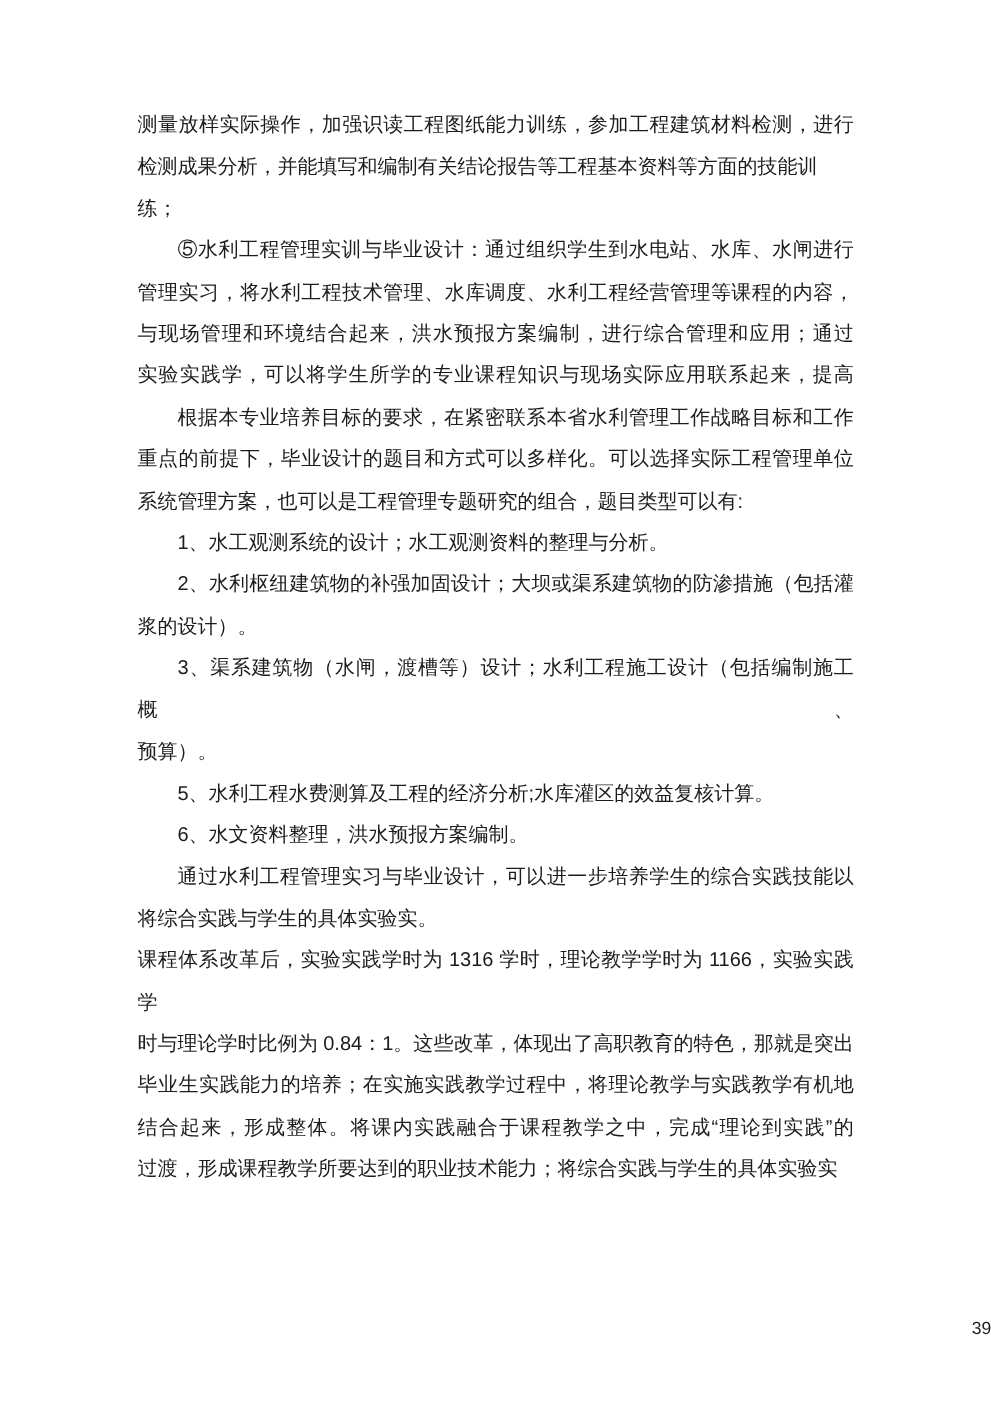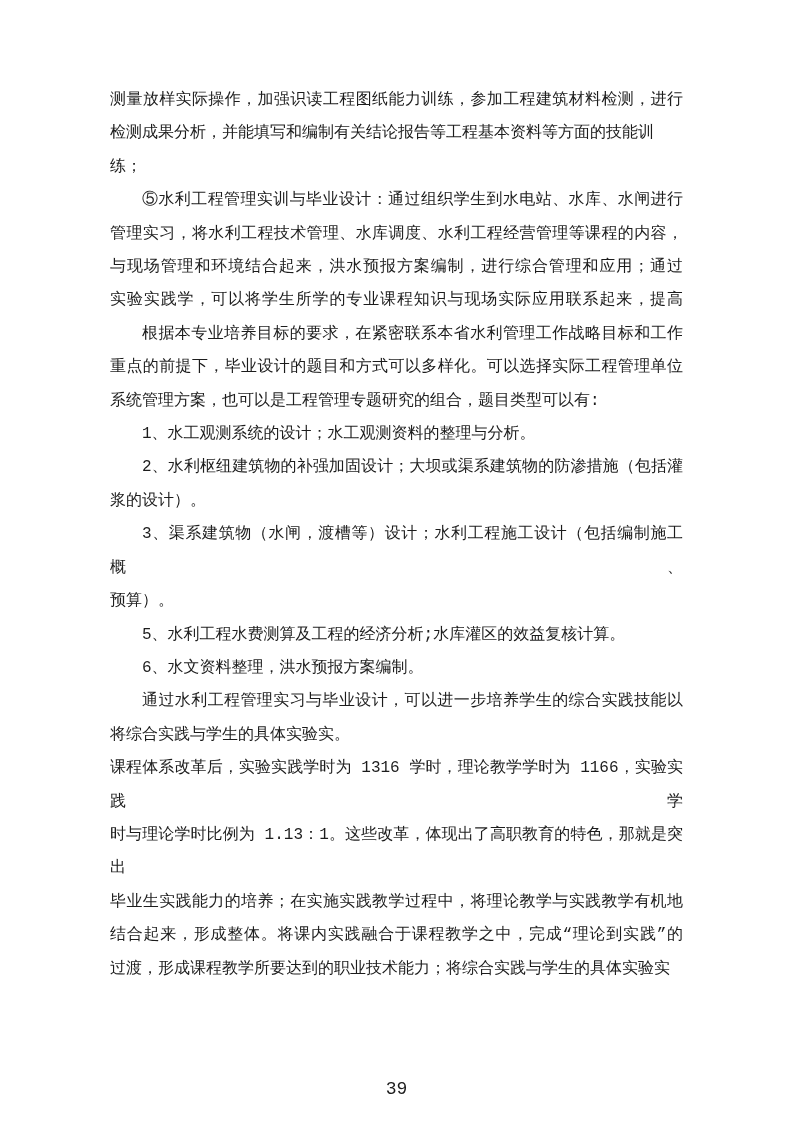--- a/index.html
+++ b/index.html
@@ -6,21 +6,21 @@
     margin: 0;
     padding: 0;
     background: #ffffff;
   }
   .page {
     position: relative;
     width: 793px;
     height: 1122px;
     background: #ffffff;
     overflow: hidden;
-    font-family: Liberation Mono, monospace;
+    font-family: Liberation Sans, sans-serif;
     color: #1c1c1c;
   }
   .doc-body {
     position: absolute;
     left: 110px;
     top: 84px;
     width: 573px;
     font-size: 16px;
     line-height: 33.4px;
   }
@@ -34,24 +34,24 @@
   .line.fill {
     text-align: justify;
     text-align-last: justify;
   }
   .line.indent {
     text-indent: 2em;
   }
   .footer {
     position: absolute;
     left: 0;
-    top: 1079px;
+    top: 1052px;
     width: 100%;
-    text-align: center;
-    font-size: 18px;
+    text-align: right;
+    font-size: 14px;
     line-height: 20px;
     color: #1c1c1c;
   }
 </style>
 </head>
 <body>
 
 <div class="page">
   <div class="doc-body">
       <div class="para">
@@ -85,21 +85,21 @@
       </div>
       <div class="para">
         <div class="line indent">6、水文资料整理，洪水预报方案编制。</div>
       </div>
       <div class="para">
         <div class="line fill indent">通过水利工程管理实习与毕业设计，可以进一步培养学生的综合实践技能以</div>
         <div class="line">将综合实践与学生的具体实验实。</div>
       </div>
       <div class="para">
         <div class="line fill">课程体系改革后，实验实践学时为 1316 学时，理论教学学时为 1166，实验实践学</div>
-        <div class="line fill">时与理论学时比例为 1.13：1。这些改革，体现出了高职教育的特色，那就是突出</div>
+        <div class="line fill">时与理论学时比例为 0.84：1。这些改革，体现出了高职教育的特色，那就是突出</div>
         <div class="line fill">毕业生实践能力的培养；在实施实践教学过程中，将理论教学与实践教学有机地</div>
         <div class="line fill">结合起来，形成整体。将课内实践融合于课程教学之中，完成“理论到实践”的</div>
         <div class="line">过渡，形成课程教学所要达到的职业技术能力；将综合实践与学生的具体实验实</div>
       </div>
     </div>
   <div class="footer">
     <span>39</span>
   </div>
 </div>
 

